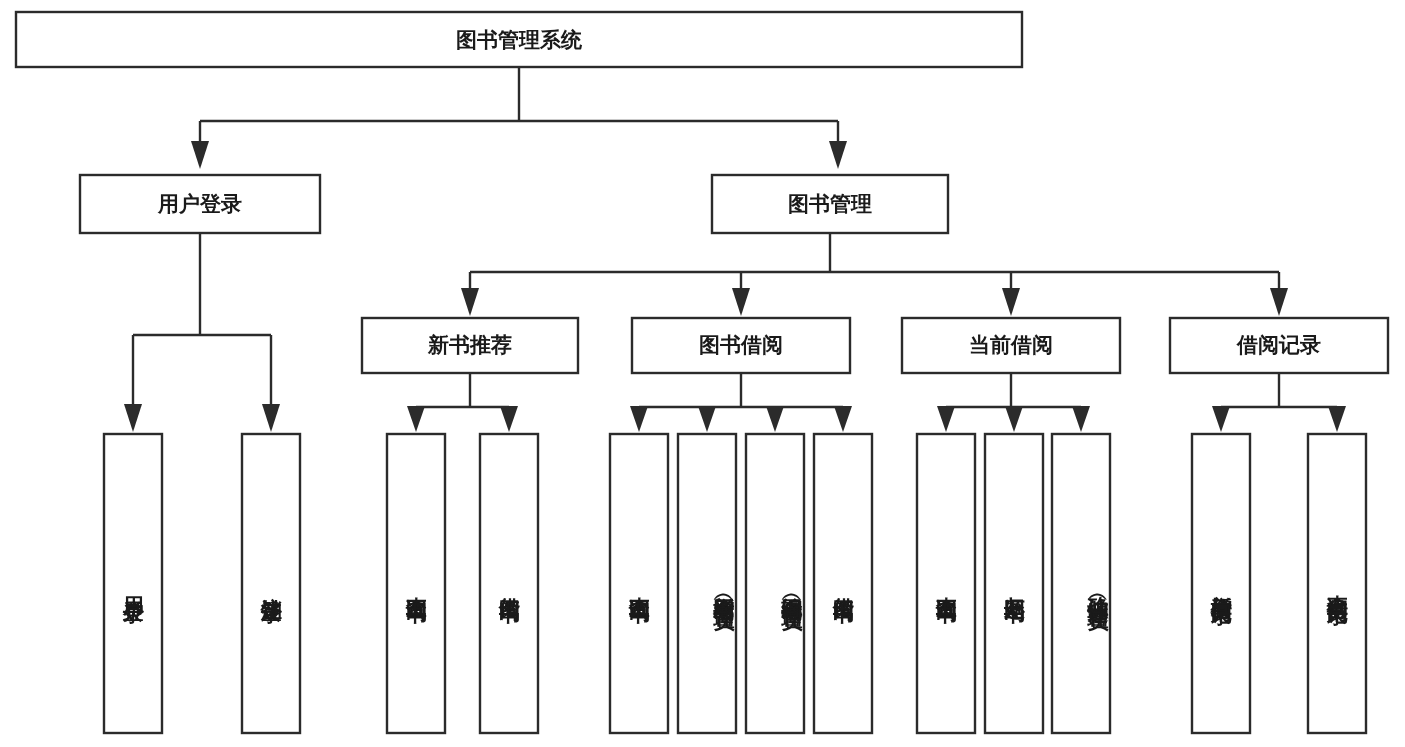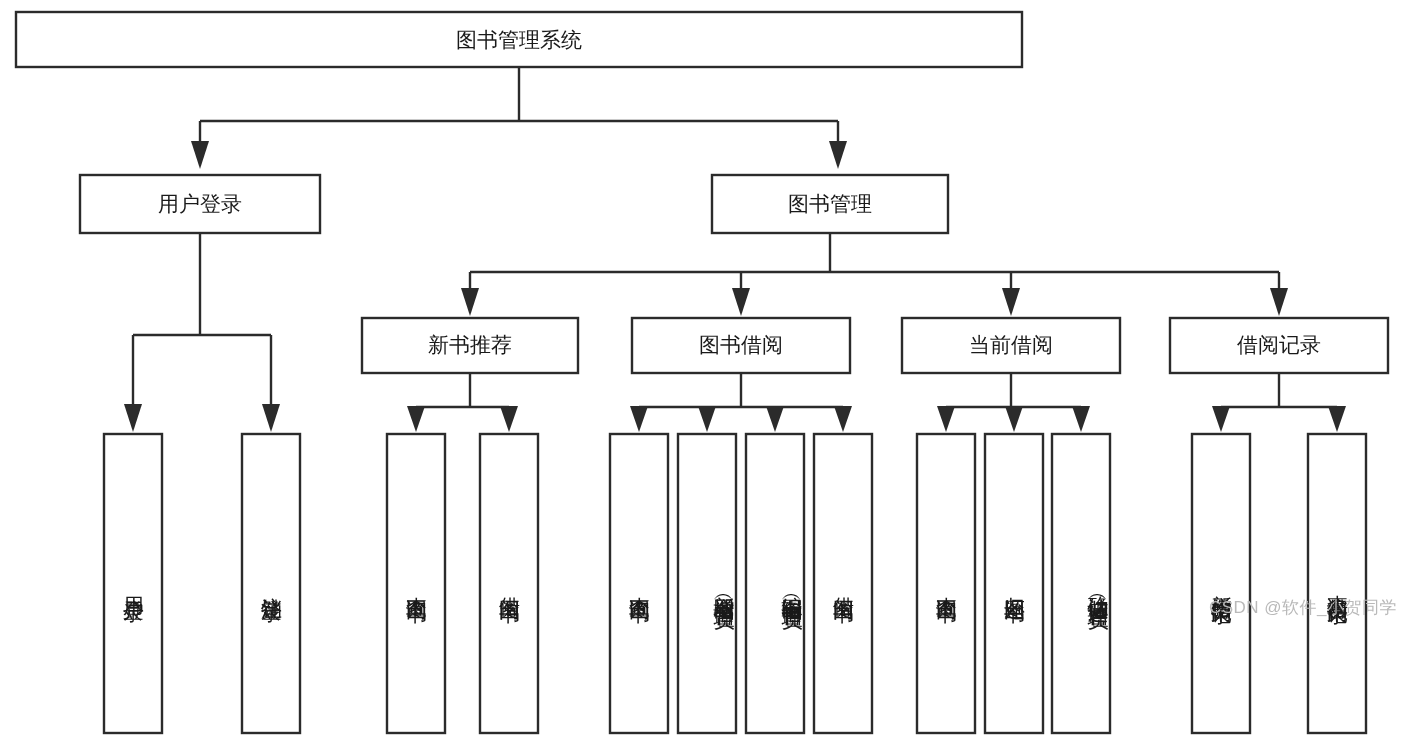--- a/index.html
+++ b/index.html
@@ -11,20 +11,21 @@
     width: 1405px;
     height: 747px;
     font-family: "Liberation Sans", "DejaVu Sans", sans-serif;
     overflow: hidden;
   }
   #diagram-root {
     position: relative;
     width: 1405px;
     height: 623px;
     background: #ffffff;
+    font-weight: bold;
   }
   svg#flow-svg {
     position: absolute;
     top: 0;
     left: 0;
     width: 1405px;
     height: 747px;
   }
   .node-rect {
     fill: #ffffff;
@@ -229,15 +230,14 @@
   <div class="vlabel center" style="left:610px; top:434px; width:58px; height:299px;">查询图书</div>
   <div class="vlabel" style="left:678px; top:442px; width:58px; height:291px;">新增图书（管理员）</div>
   <div class="vlabel" style="left:746px; top:442px; width:58px; height:291px;">编辑图书（管理员）</div>
   <div class="vlabel center" style="left:814px; top:434px; width:58px; height:299px;">借阅图书</div>
   <div class="vlabel center" style="left:917px; top:434px; width:58px; height:299px;">查询图书</div>
   <div class="vlabel center" style="left:985px; top:434px; width:58px; height:299px;">归还图书</div>
   <div class="vlabel" style="left:1052px; top:442px; width:58px; height:291px;">确认归还（管理员）</div>
   <div class="vlabel center" style="left:1192px; top:434px; width:58px; height:299px;">新增借阅记录</div>
   <div class="vlabel center" style="left:1308px; top:434px; width:58px; height:299px;">查询借阅记录</div>
 
-  <div class="watermark">CSDN @软件_小贺同学</div>
 
 </div>
 
 </body></html>

